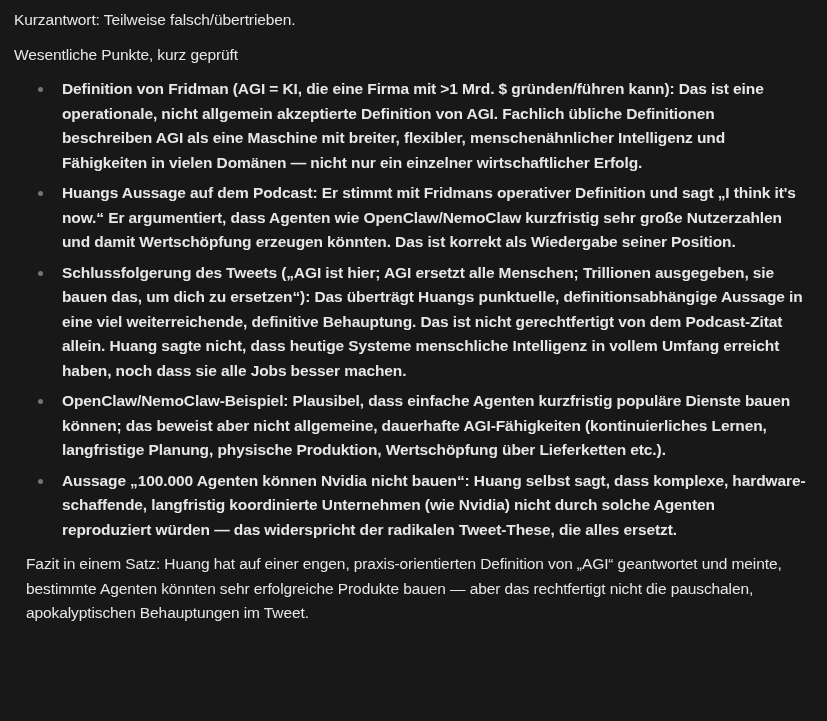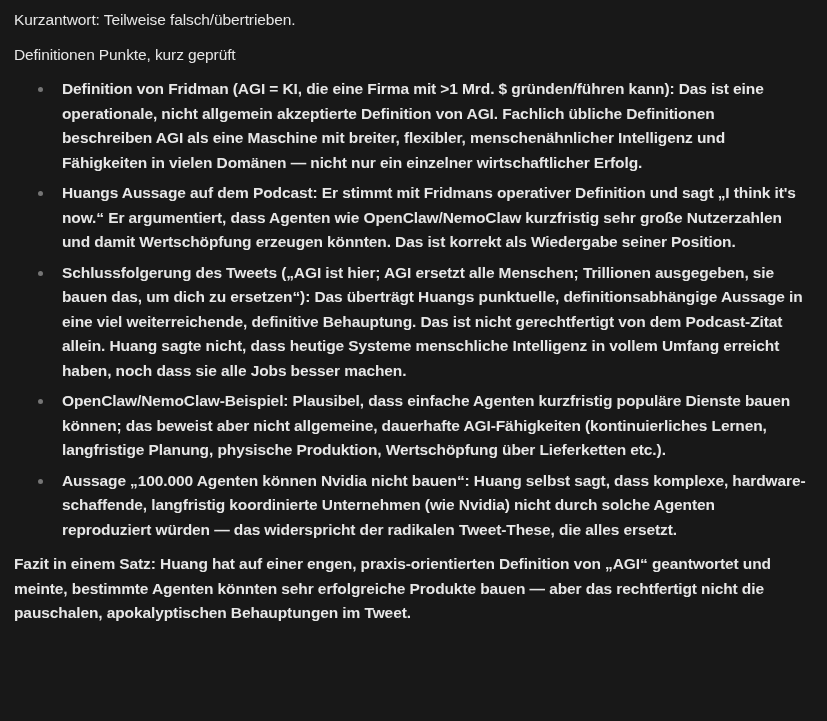--- a/index.html
+++ b/index.html
@@ -38,41 +38,40 @@
   ul.points li .dot {
     position: absolute;
     left: 24px;
     top: 10px;
     width: 5px;
     height: 5px;
     border-radius: 50%;
     background: #757575;
   }
   .conclusion {
-    margin: 4px 0 0 0;
-    font-weight: bold;
+    margin: 4px 0 0 12px;
   }
   .bottom-fade {
     position: absolute;
     left: 0;
     right: 0;
     bottom: 0;
     height: 52px;
     background: linear-gradient(to bottom, rgba(24,24,24,0) 0%, rgba(24,24,24,0.62) 100%);
     pointer-events: none;
   }
 </style>
 </head>
 <body>
 
 <div class="message">
 
   <p class="para">Kurzantwort: Teilweise falsch/übertrieben.</p>
 
-  <p class="para">Definitionen Punkte, kurz geprüft</p>
+  <p class="para">Wesentliche Punkte, kurz geprüft</p>
 
   <ul class="points">
     <li>
       <span class="dot"></span>
       <span>Definition von Fridman (AGI = KI, die eine Firma mit &gt;1 Mrd. $ gründen/führen kann): Das ist eine operationale, nicht allgemein akzeptierte Definition von AGI. Fachlich übliche Definitionen beschreiben AGI als eine Maschine mit breiter, flexibler, menschenähnlicher Intelligenz und Fähigkeiten in vielen Domänen — nicht nur ein einzelner wirtschaftlicher Erfolg.</span>
     </li>
     <li>
       <span class="dot"></span>
       <span>Huangs Aussage auf dem Podcast: Er stimmt mit Fridmans operativer Definition und sagt „I think it's now.“ Er argumentiert, dass Agenten wie OpenClaw/NemoClaw kurzfristig sehr große Nutzerzahlen und damit Wertschöpfung erzeugen könnten. Das ist korrekt als Wiedergabe seiner Position.</span>
     </li>

